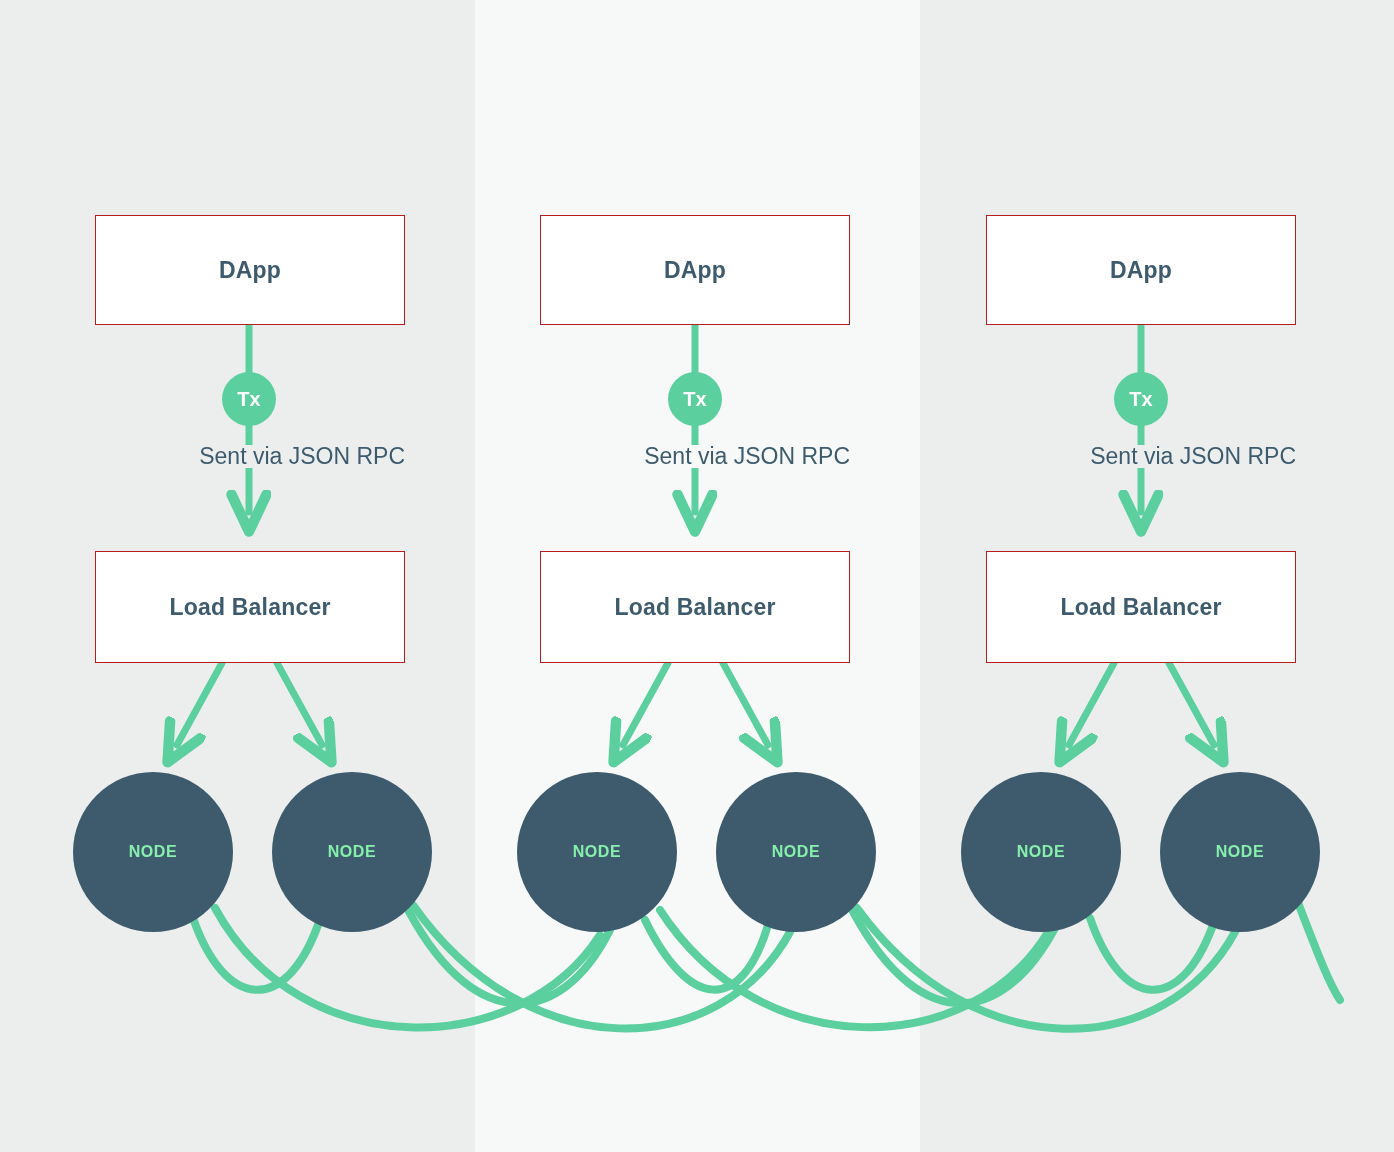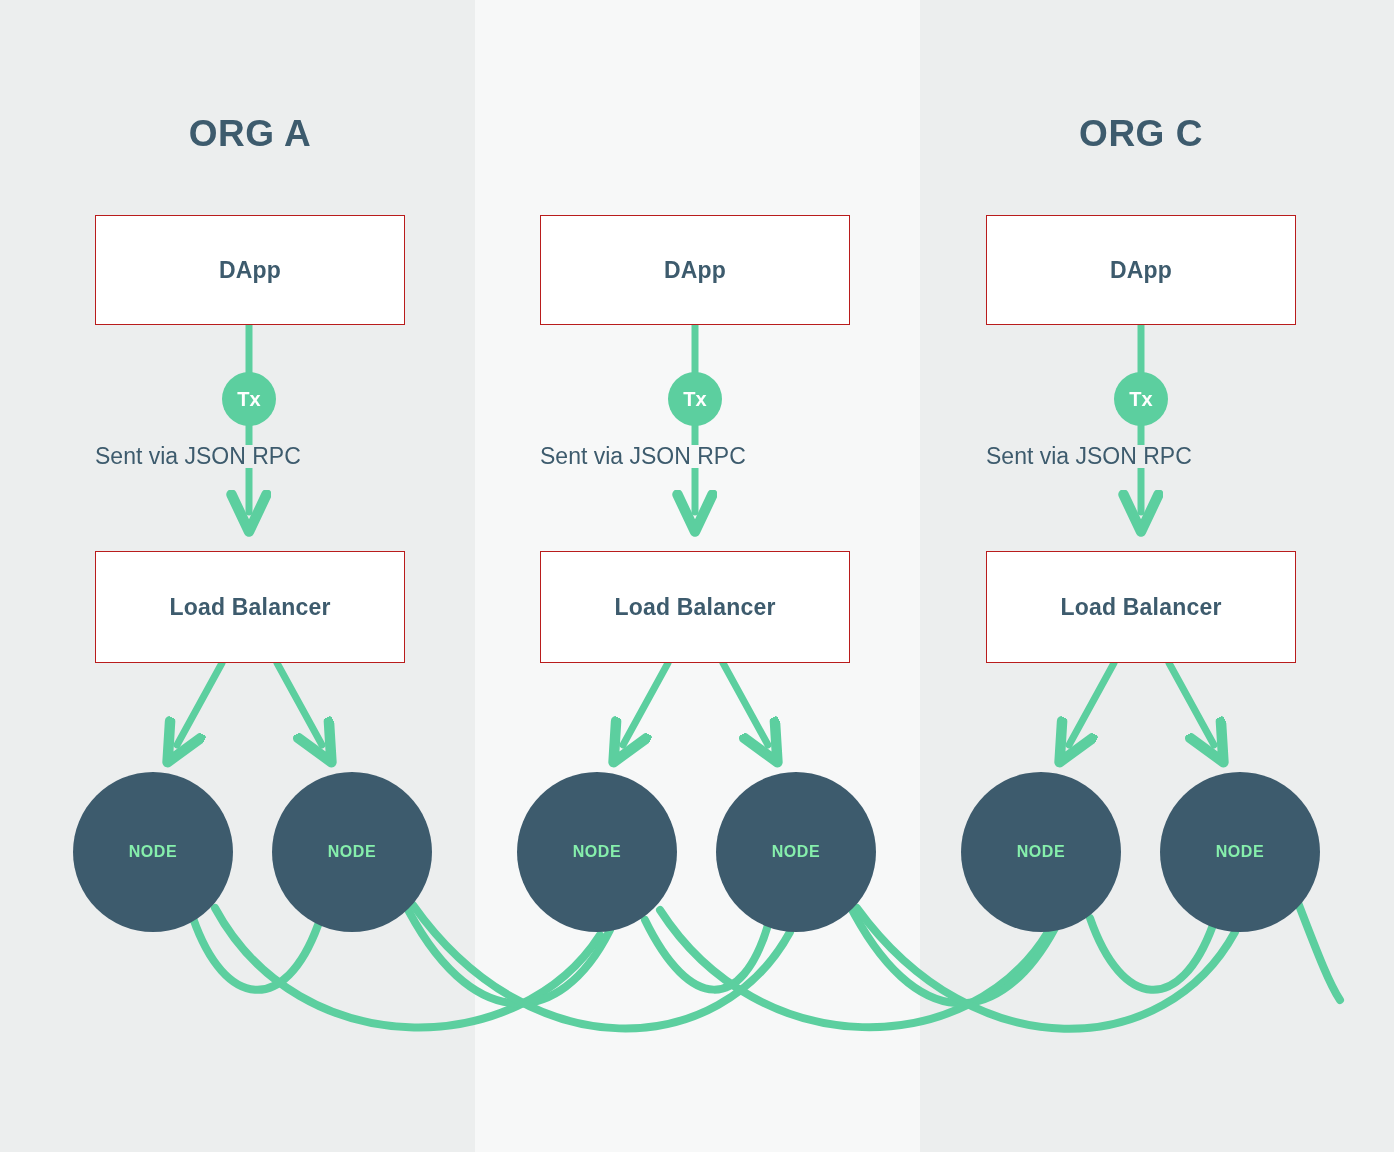--- a/index.html
+++ b/index.html
@@ -73,21 +73,21 @@
     display: flex;
     align-items: center;
     justify-content: center;
     color: #ffffff;
     font-size: 20px;
     font-weight: bold;
   }
 
   .rpc-label {
     position: absolute;
-    text-align: left;
+    text-align: right;
     font-size: 23px;
     color: #3d5b6d;
     white-space: nowrap;
     line-height: 1;
   }
 
   .node {
     position: absolute;
     width: 160px;
     height: 160px;
@@ -158,21 +158,20 @@
       <path d="M 848,902 C 915,1035 1000,1030 1055,928"></path>
 
       <path d="M 857,908 C 975,1070 1165,1060 1235,932"></path>
 
       <path d="M 1090,918 C 1122,1010 1180,1015 1213,925"></path>
 
       <path d="M 1297,900 C 1320,960 1330,985 1340,1000"></path>
     </g>
   </svg>
 
-  <div class="org-title" style="left:95px; top:115px; width:310px;">ORG A</div>
 
   <div class="box" style="left:95px; top:215px; width:310px; height:110px;">
     <span class="box-label">DApp</span>
   </div>
 
   <div class="tx-badge" style="left:222px; top:372px;">
     <span>Tx</span>
   </div>
 
   <div class="rpc-label" style="left:95px; top:445px; width:310px; background:#eceeee;">Sent via JSON RPC</div>
@@ -203,21 +202,20 @@
     <span class="box-label">Load Balancer</span>
   </div>
 
   <div class="node" style="left:517px; top:772px;">
     <span class="node-label">NODE</span>
   </div>
   <div class="node" style="left:716px; top:772px;">
     <span class="node-label">NODE</span>
   </div>
 
-  <div class="org-title" style="left:986px; top:115px; width:310px;">ORG C</div>
 
   <div class="box" style="left:986px; top:215px; width:310px; height:110px;">
     <span class="box-label">DApp</span>
   </div>
 
   <div class="tx-badge" style="left:1114px; top:372px;">
     <span>Tx</span>
   </div>
 
   <div class="rpc-label" style="left:986px; top:445px; width:310px; background:#eceeee;">Sent via JSON RPC</div>

